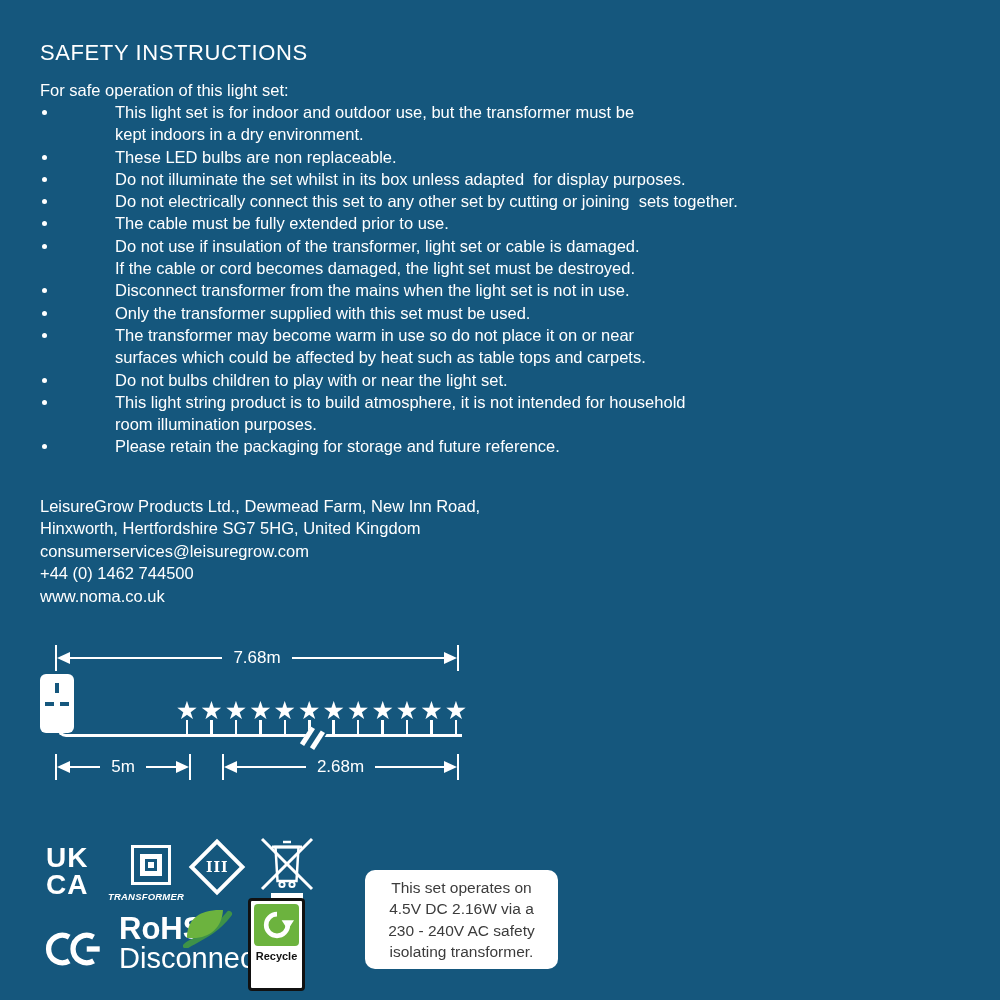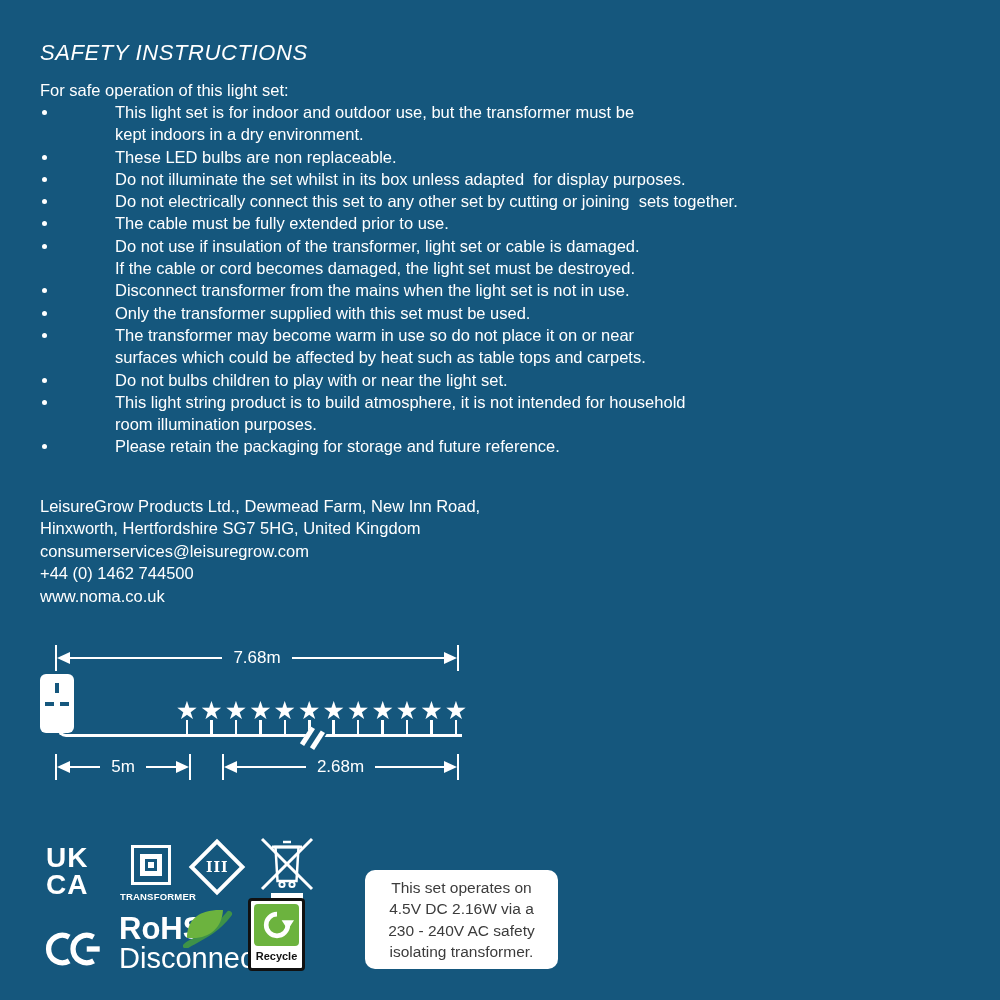--- a/index.html
+++ b/index.html
@@ -8,21 +8,21 @@
     --green:#6CB33E;
     --green-dark:#3E9248;
     --ink:#3C3C3C;
     --black:#111111;
   }
   *{margin:0;padding:0;box-sizing:border-box;}
   html,body{background:#fff;}
   body{font-family:"Liberation Sans","DejaVu Sans",sans-serif;}
   .page{position:relative;width:1000px;height:1000px;background:var(--bg);color:var(--white);overflow:hidden;}
 
-  .title{position:absolute;left:40px;top:40px;font-size:22px;font-weight:400;letter-spacing:0.6px;font-style:italic;}
+  .title{position:absolute;left:40px;top:40px;font-size:22px;font-weight:400;letter-spacing:0.6px;}
   .intro{position:absolute;left:40px;top:79px;font-size:16.5px;line-height:22.3px;}
   .bullet-list{position:absolute;left:40px;top:101px;width:720px;}
   .bullet-row{display:flex;align-items:flex-start;}
   .dot{flex:0 0 75px;position:relative;}
   .dot::before{content:"";position:absolute;left:2px;top:9px;width:5px;height:5px;border-radius:50%;background:var(--white);}
   .bullet-text{white-space:pre-wrap;font-size:16.5px;line-height:22.3px;}
 
   .contact{position:absolute;left:40px;top:495px;font-size:16.5px;line-height:22.4px;}
 
   
@@ -48,30 +48,30 @@
   .break-mask{position:absolute;left:306px;top:727px;width:17px;height:20px;background:var(--bg);transform:rotate(33deg);z-index:3;}
   .slash{position:absolute;width:4.5px;height:20px;background:var(--white);transform:rotate(33deg);z-index:4;}
   .slash-1{left:305px;top:726px;}
   .slash-2{left:315px;top:730px;}
 
   
   .ukca{position:absolute;left:46px;top:844px;font-size:28px;font-weight:bold;line-height:27px;letter-spacing:1px;}
   .tx-icon{position:absolute;left:131px;top:845px;width:40px;height:40px;border:3px solid var(--white);display:flex;align-items:center;justify-content:center;}
   .tx-inner{width:22px;height:22px;border:5px solid var(--white);display:flex;align-items:center;justify-content:center;}
   .tx-core{width:6px;height:6px;background:var(--white);}
-  .tx-label{position:absolute;left:108px;top:891px;width:88px;text-align:right;font-size:9.5px;font-weight:bold;letter-spacing:0.2px;}
+  .tx-label{position:absolute;left:108px;top:891px;width:88px;text-align:left;font-size:9.5px;font-weight:bold;letter-spacing:0.2px;font-style:italic;}
   .diamond{position:absolute;left:197px;top:847px;width:40px;height:40px;border:4px solid var(--white);transform:rotate(45deg);display:flex;align-items:center;justify-content:center;}
   .diamond span{transform:rotate(-45deg);font-family:"DejaVu Serif",serif;font-weight:bold;font-size:14px;letter-spacing:1px;}
   .weee{position:absolute;left:258px;top:834px;}
   .ce{position:absolute;left:44px;top:924px;}
   .rohs{position:absolute;left:119px;top:914px;}
   .rohs .r1{font-size:31px;font-weight:bold;line-height:30px;}
   .rohs .r2{font-size:29px;font-weight:400;line-height:28px;}
   .leaf{position:absolute;left:64px;top:-8px;}
-  .recycle-card{position:absolute;left:248px;top:898px;width:57px;height:73px;background:var(--white);border:3px solid var(--black);border-radius:4px;display:flex;flex-direction:column;align-items:center;}
+  .recycle-card{position:absolute;left:248px;top:898px;width:57px;height:93px;background:var(--white);border:3px solid var(--black);border-radius:4px;display:flex;flex-direction:column;align-items:center;}
   .recycle-sq{width:45px;height:42px;background:var(--green);border-radius:4px;margin-top:3px;display:flex;align-items:center;justify-content:center;}
   .recycle-label{color:var(--black);font-size:11px;font-weight:bold;margin-top:4px;}
 
   .info-box{position:absolute;left:365px;top:870px;width:193px;height:99px;background:var(--white);border-radius:10px;color:var(--ink);display:flex;align-items:center;justify-content:center;text-align:center;font-size:15.5px;line-height:21.5px;white-space:pre-line;}
 </style>
 </head>
 <body>
 
 <div class="page">
 

